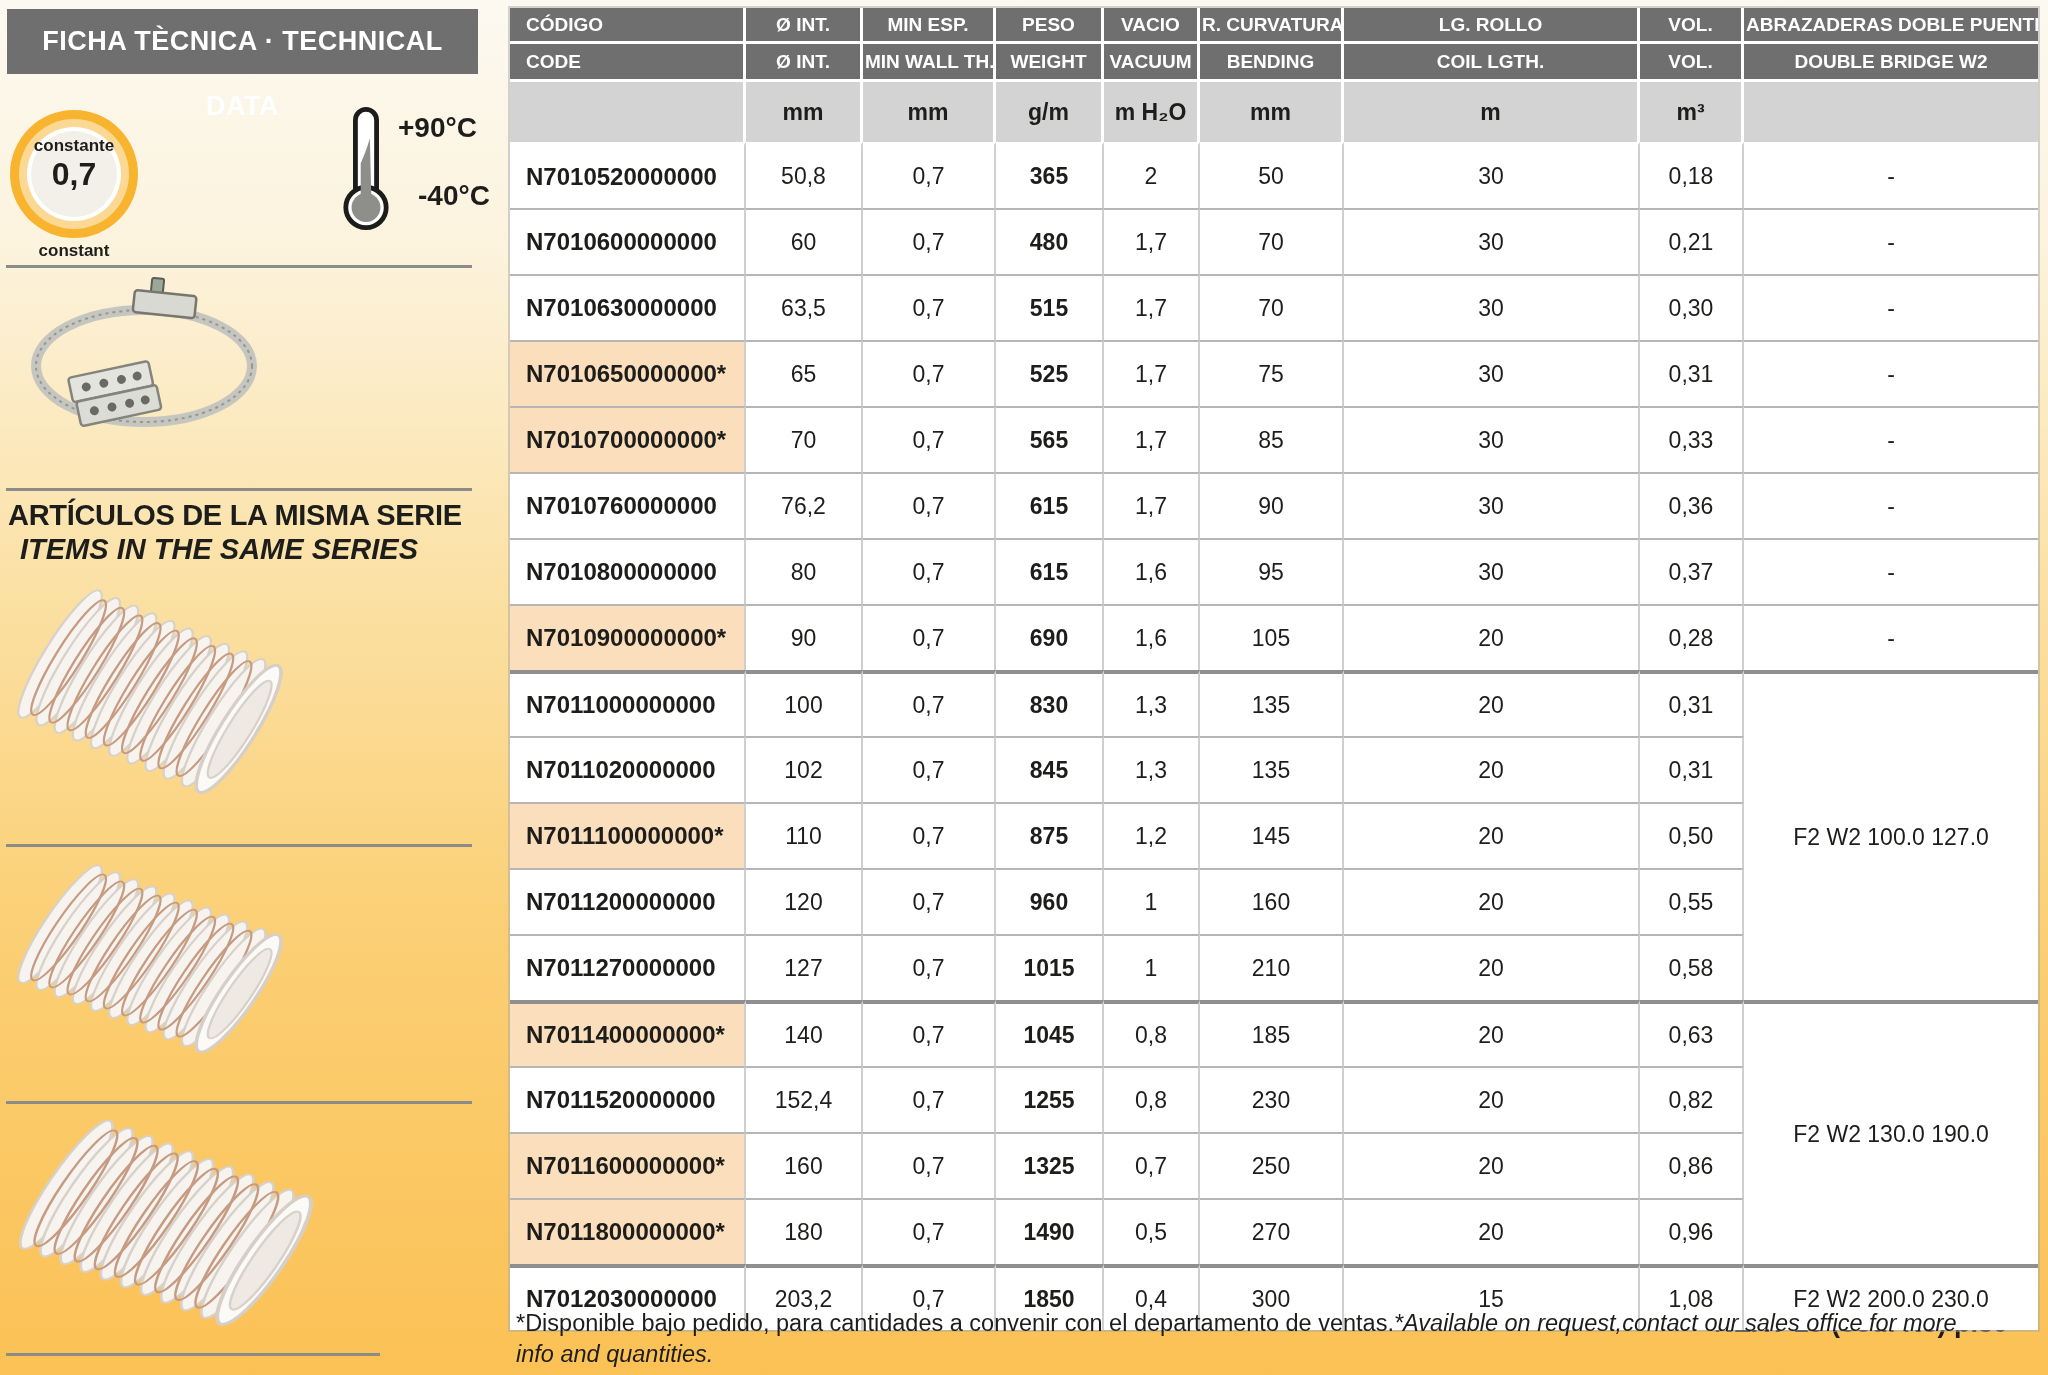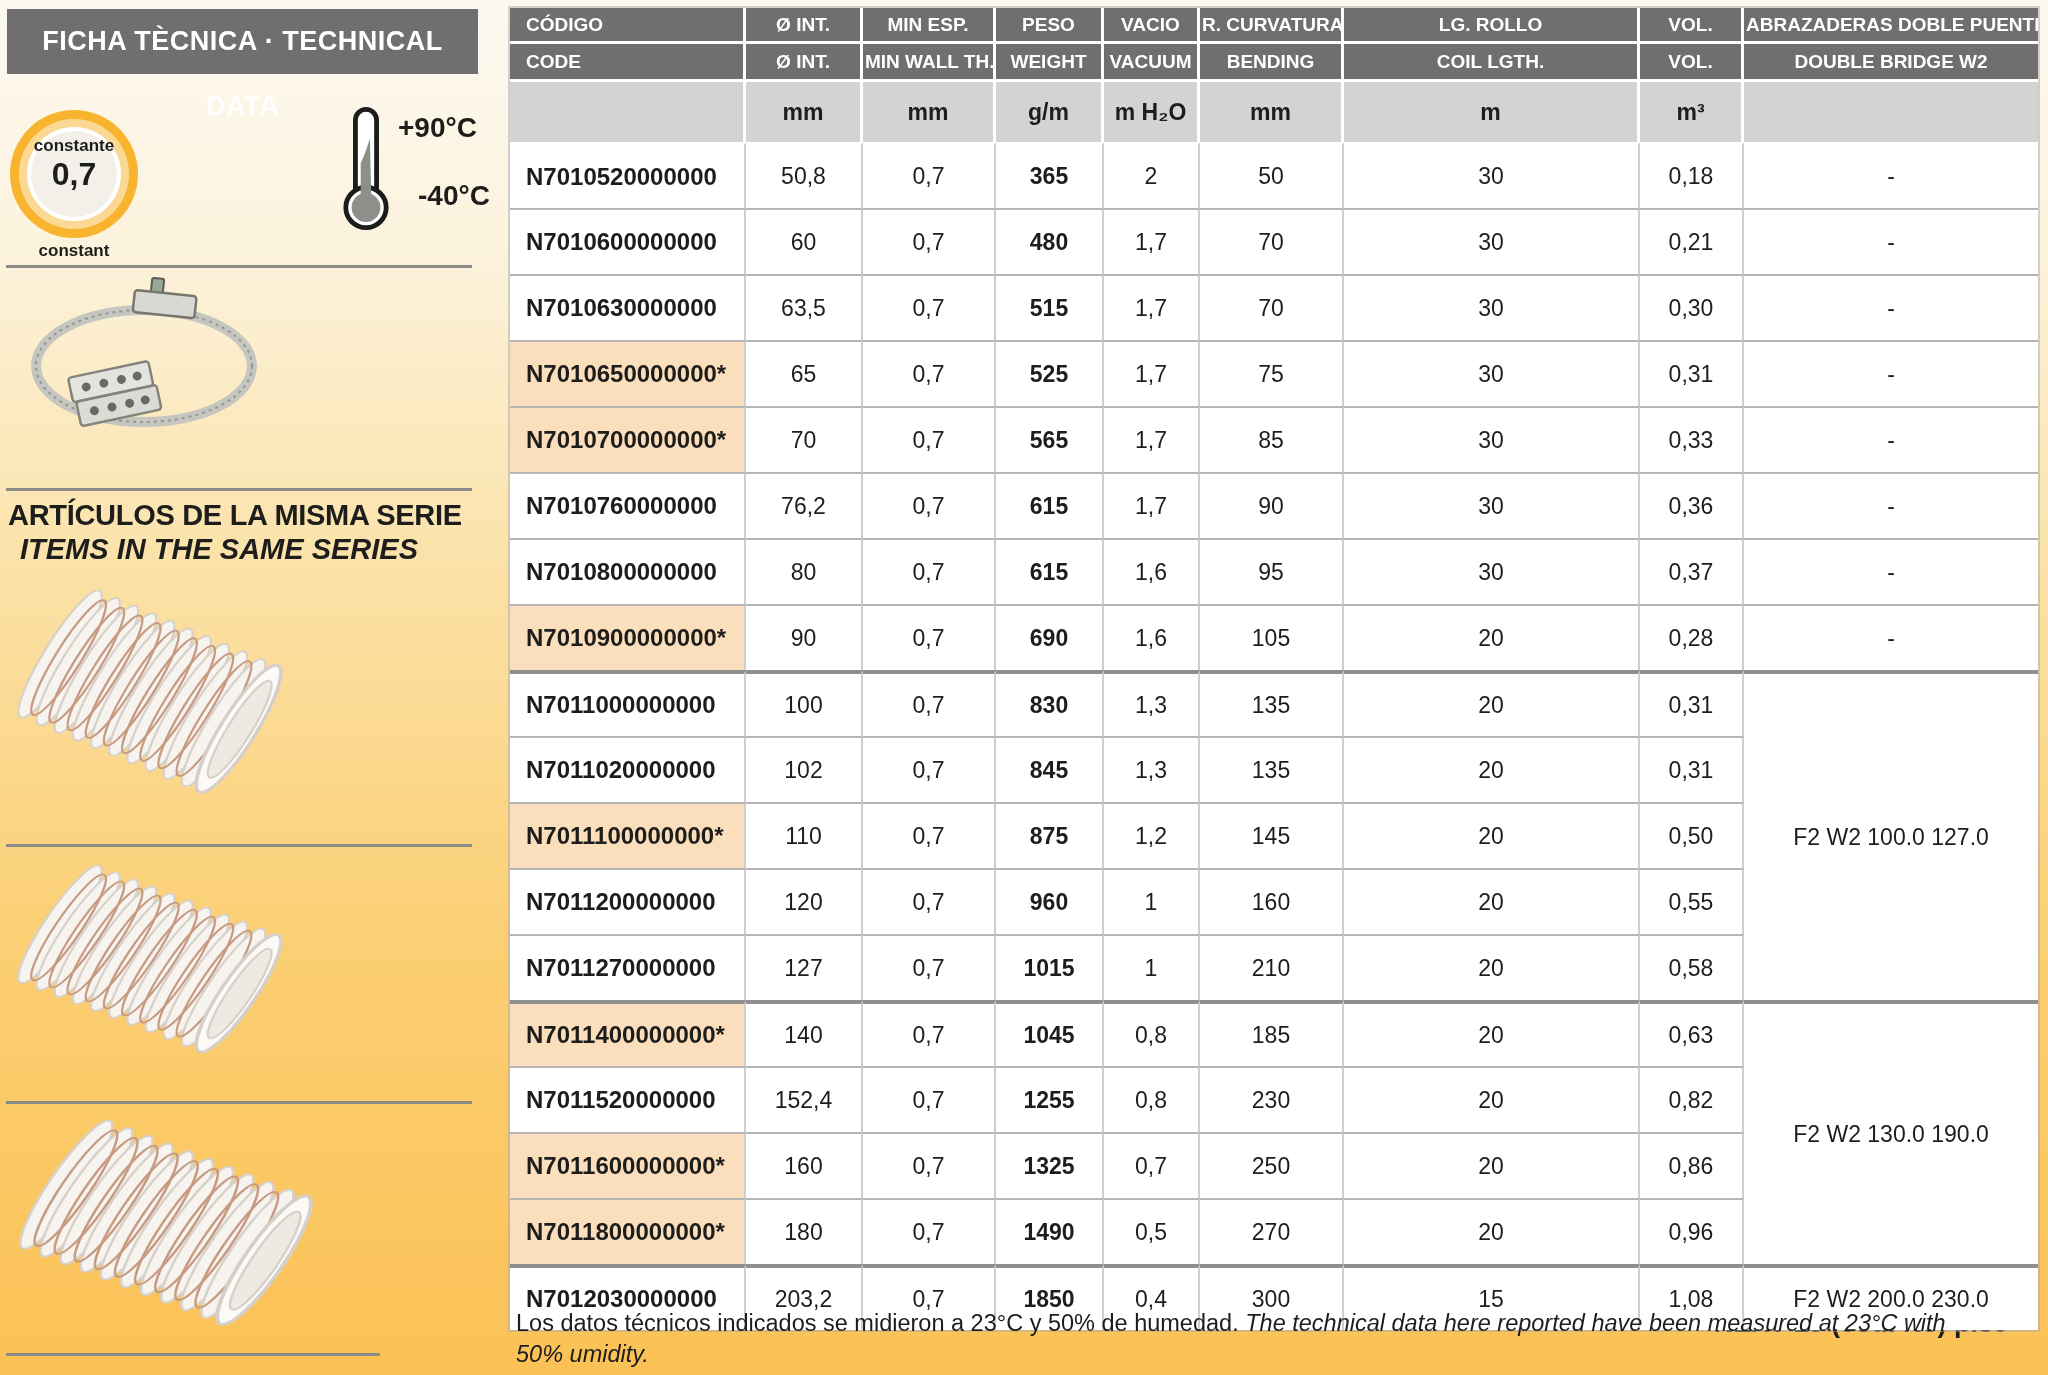--- a/index.html
+++ b/index.html
@@ -405,16 +405,17 @@
           <td>0,4</td>
           <td>300</td>
           <td>15</td>
           <td>1,08</td>
           <td class="clampcell" rowspan="1">F2 W2 200.0 230.0</td>
         </tr>
       </tbody>
   </table>
 
   <div id="footnote">
+    <div><span>*Disponible bajo pedido, para cantidades a convenir con el departamento de ventas.</span><i>*Available on request,contact our sales office for more info and quantities.</i></div>
     <div><span>Los datos técnicos indicados se midieron a 23°C y 50% de humedad. </span><i>The technical data here reported have been measured at 23°C with 50% umidity.</i></div>
   </div>
 
 </div>
 
 </body></html>

